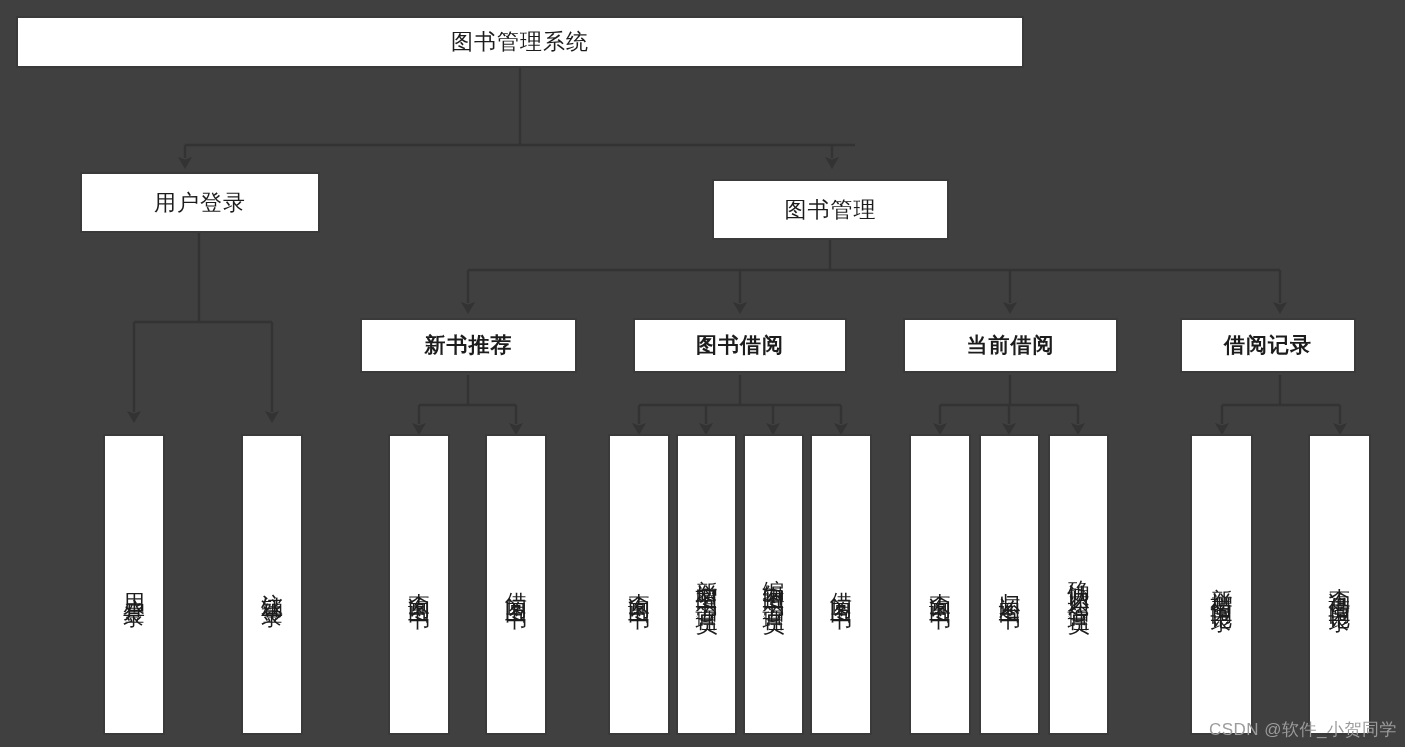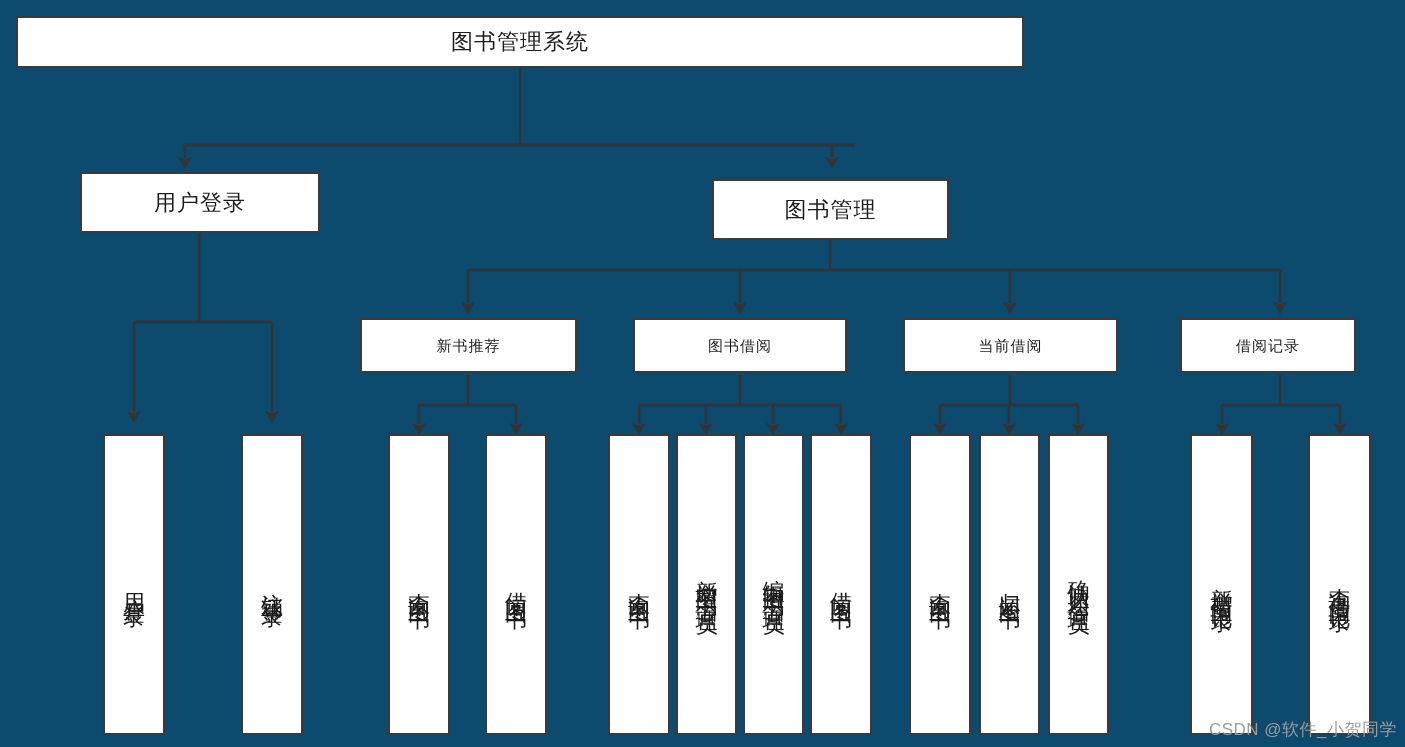--- a/index.html
+++ b/index.html
@@ -4,21 +4,21 @@
 <style>
   html,body{margin:0;padding:0;background:#ffffff;}
   body{
     font-family:"Liberation Sans","DejaVu Sans",sans-serif;
     color:#1a1a1a;
   }
   #canvas{
     position:relative;
     width:1405px;
     height:747px;
-    background:#0c4a6e;
+    background:#404040;
     overflow:hidden;
   }
   svg#wires{
     position:absolute;
     left:0;top:0;
     width:1405px;height:747px;
     pointer-events:none;
   }
   .node{
     position:absolute;
@@ -45,21 +45,21 @@
     writing-mode:vertical-rl;
     text-orientation:upright;
     font-size:22px;
     letter-spacing:5px;
     line-height:1;
     white-space:nowrap;
     text-align:center;
   }
   .node.root .label{font-size:22px;}
   .node.l1 .label{font-size:22px;}
-  .node.l2 .label{font-size:15px;}
+  .node.l2 .label{font-size:21px;font-weight:bold;}
   #watermark{
     position:absolute;
     right:8px;
     bottom:6px;
     font-size:17px;
     color:#9b9b9b;
     letter-spacing:0.5px;
     z-index:5;
     white-space:nowrap;
   }

